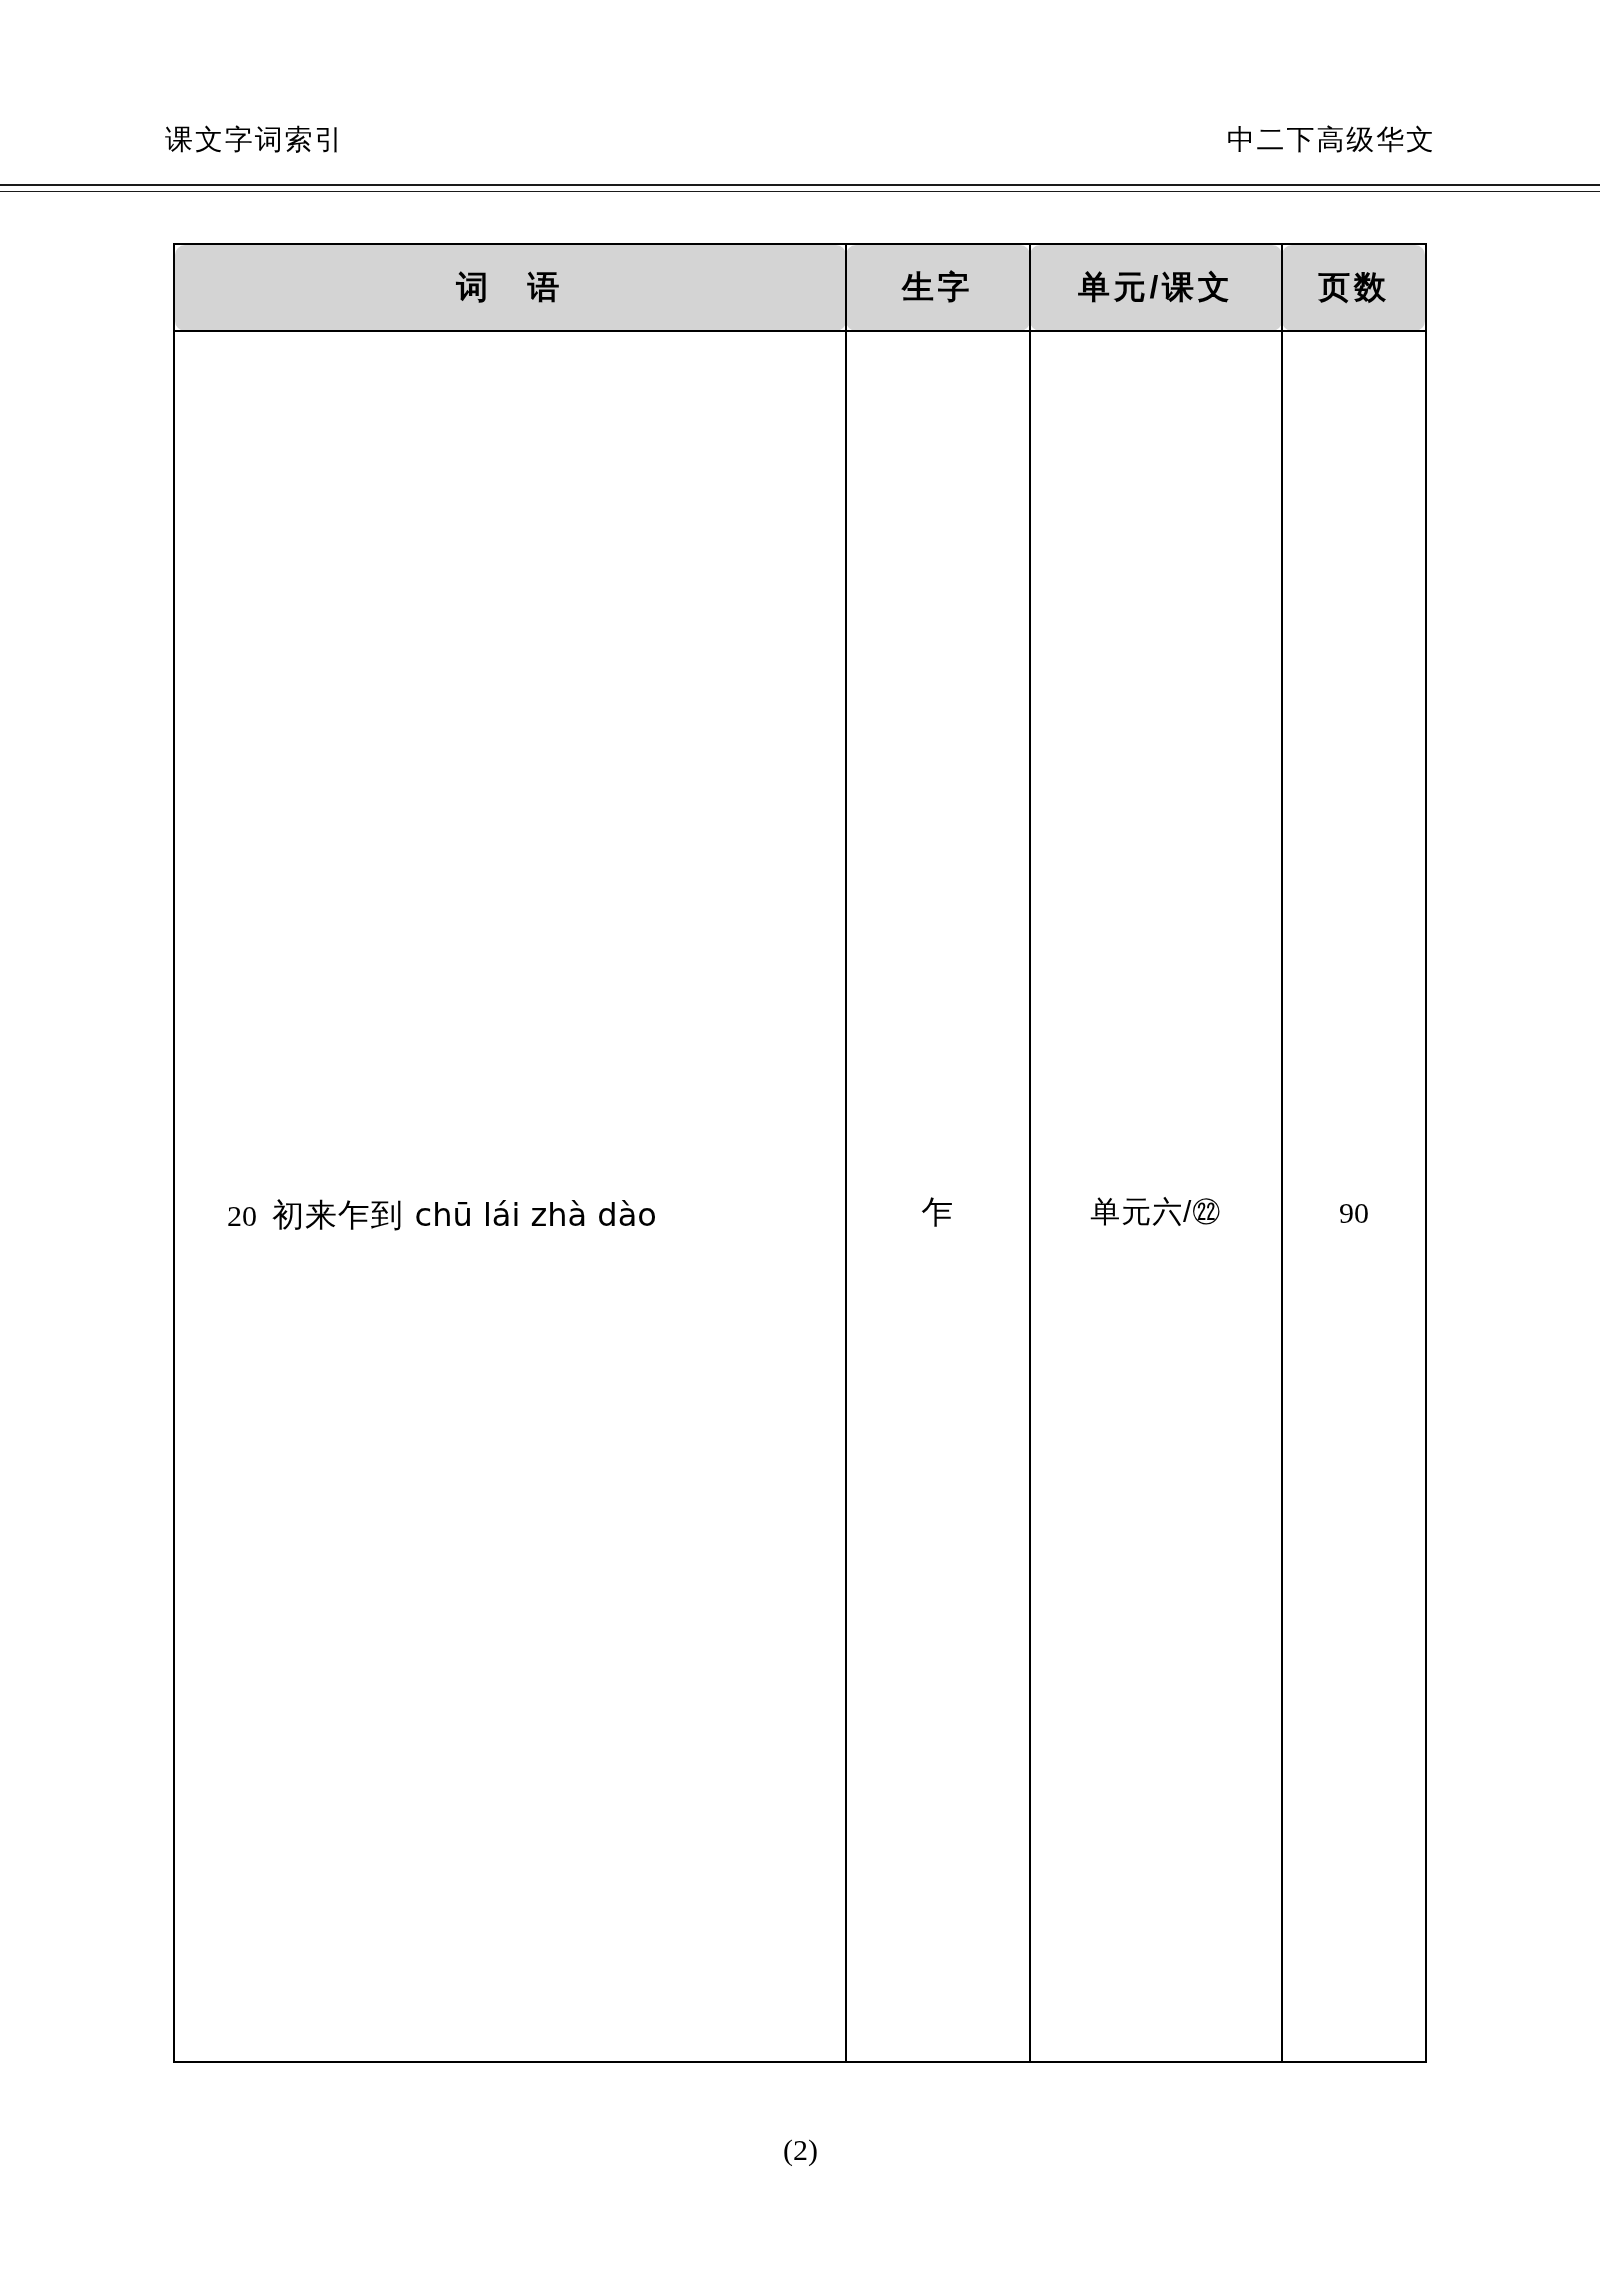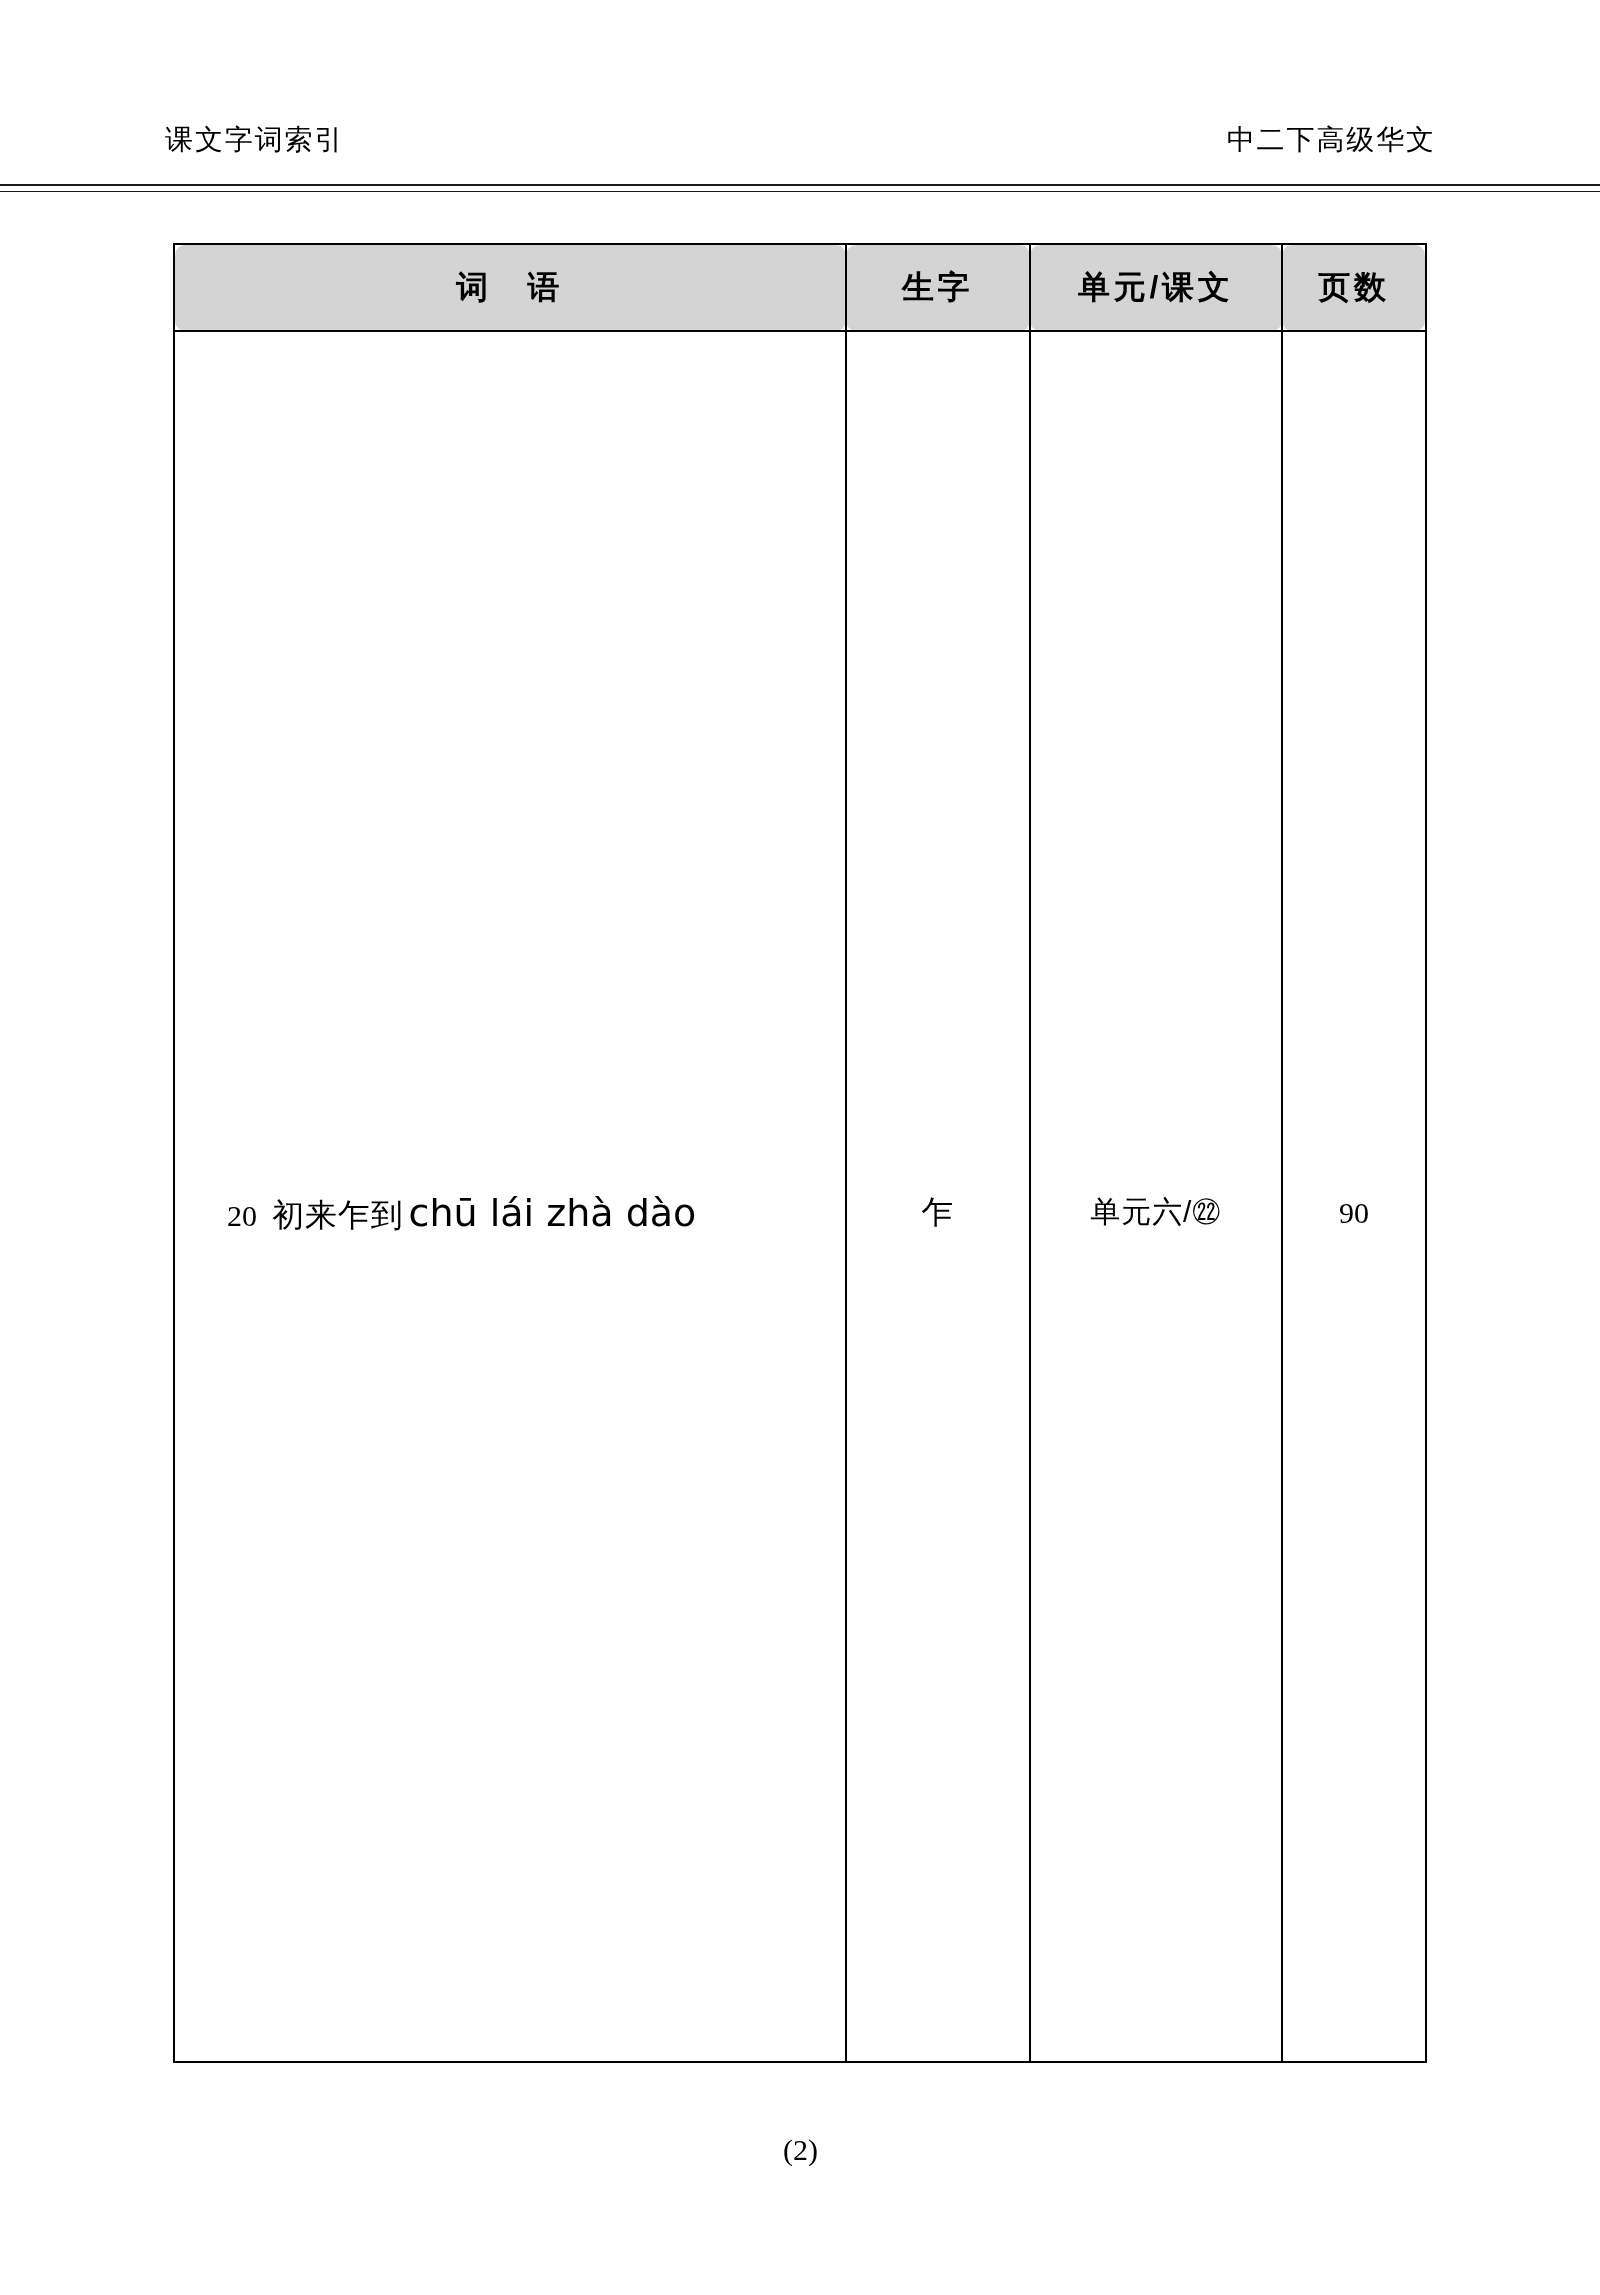--- a/index.html
+++ b/index.html
@@ -117,22 +117,22 @@
     display: inline-block;
     width: 52px;
     text-align: right;
     margin-right: 15px;
     font-family: "Liberation Serif", serif;
     font-size: 30px;
     margin-top: 11px;
   }
   .hz { font-size: 32px; letter-spacing: 0.9px; text-align: right; }
   .py {
-    font-size: 38px;
-    margin-left: 5px;
+    font-size: 32px;
+    margin-left: 11px;
     font-family: "DejaVu Sans", sans-serif;
   }
   td.char .hz { font-size: 32px; }
   td.unit {
     font-size: 30px;
     letter-spacing: 0.9px;
   }
   .circnum {
     font-family: "DejaVu Sans", sans-serif;
     font-size: 28px;

